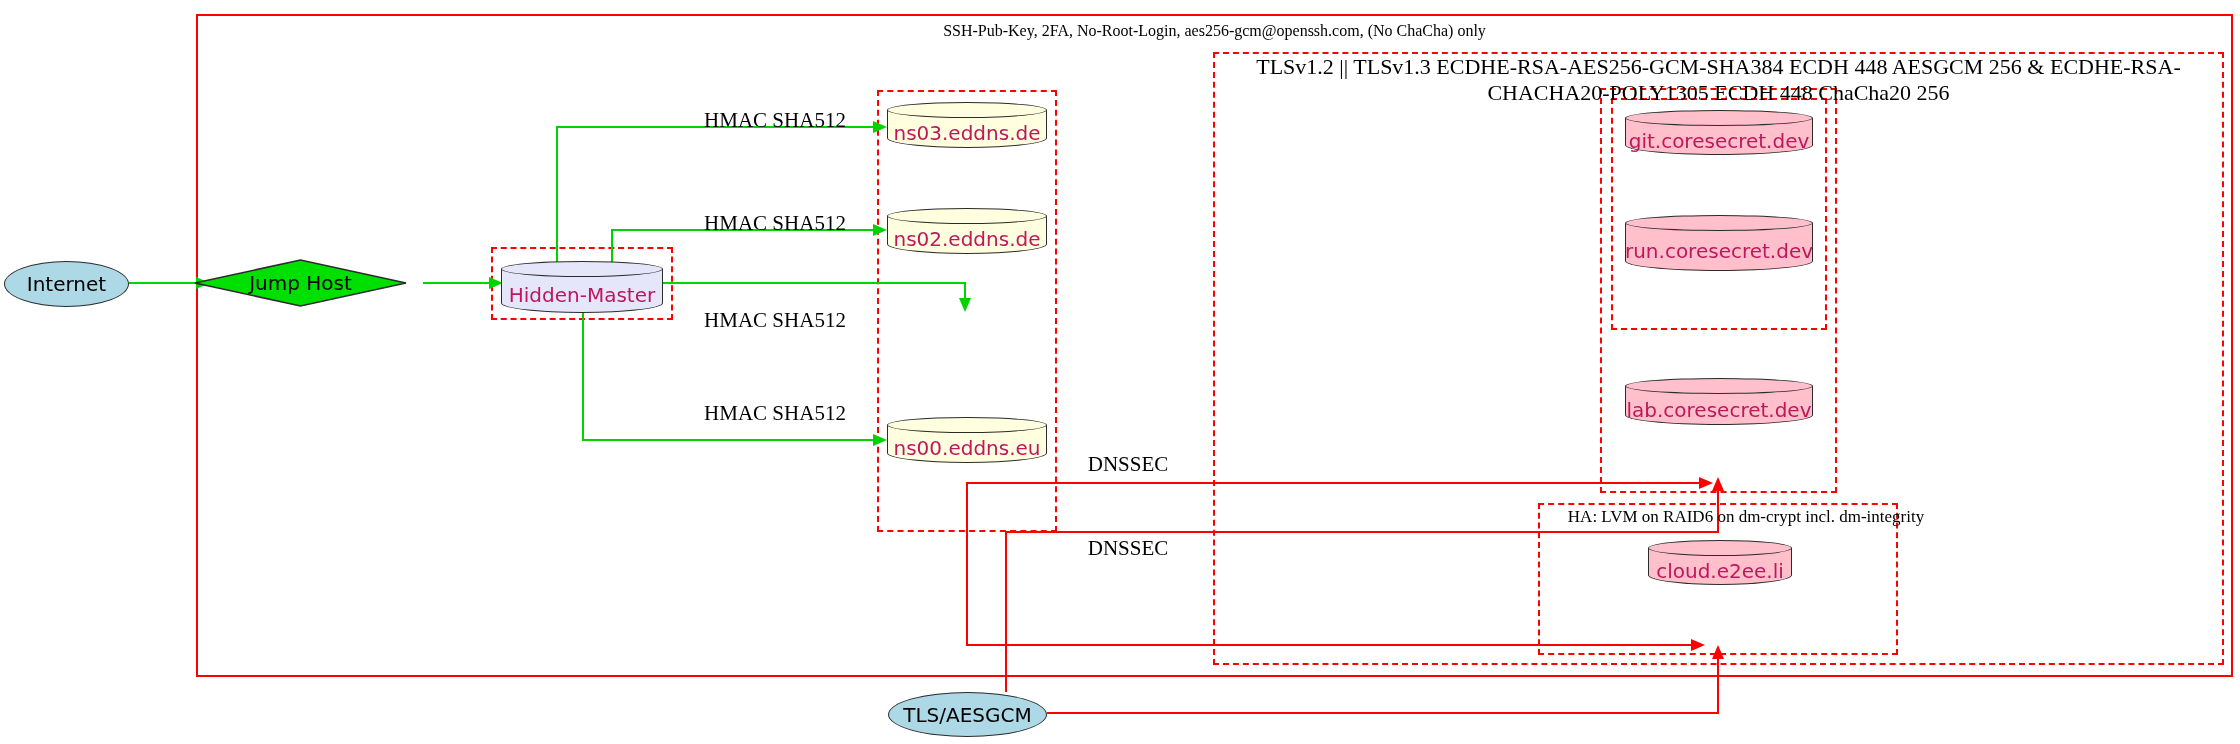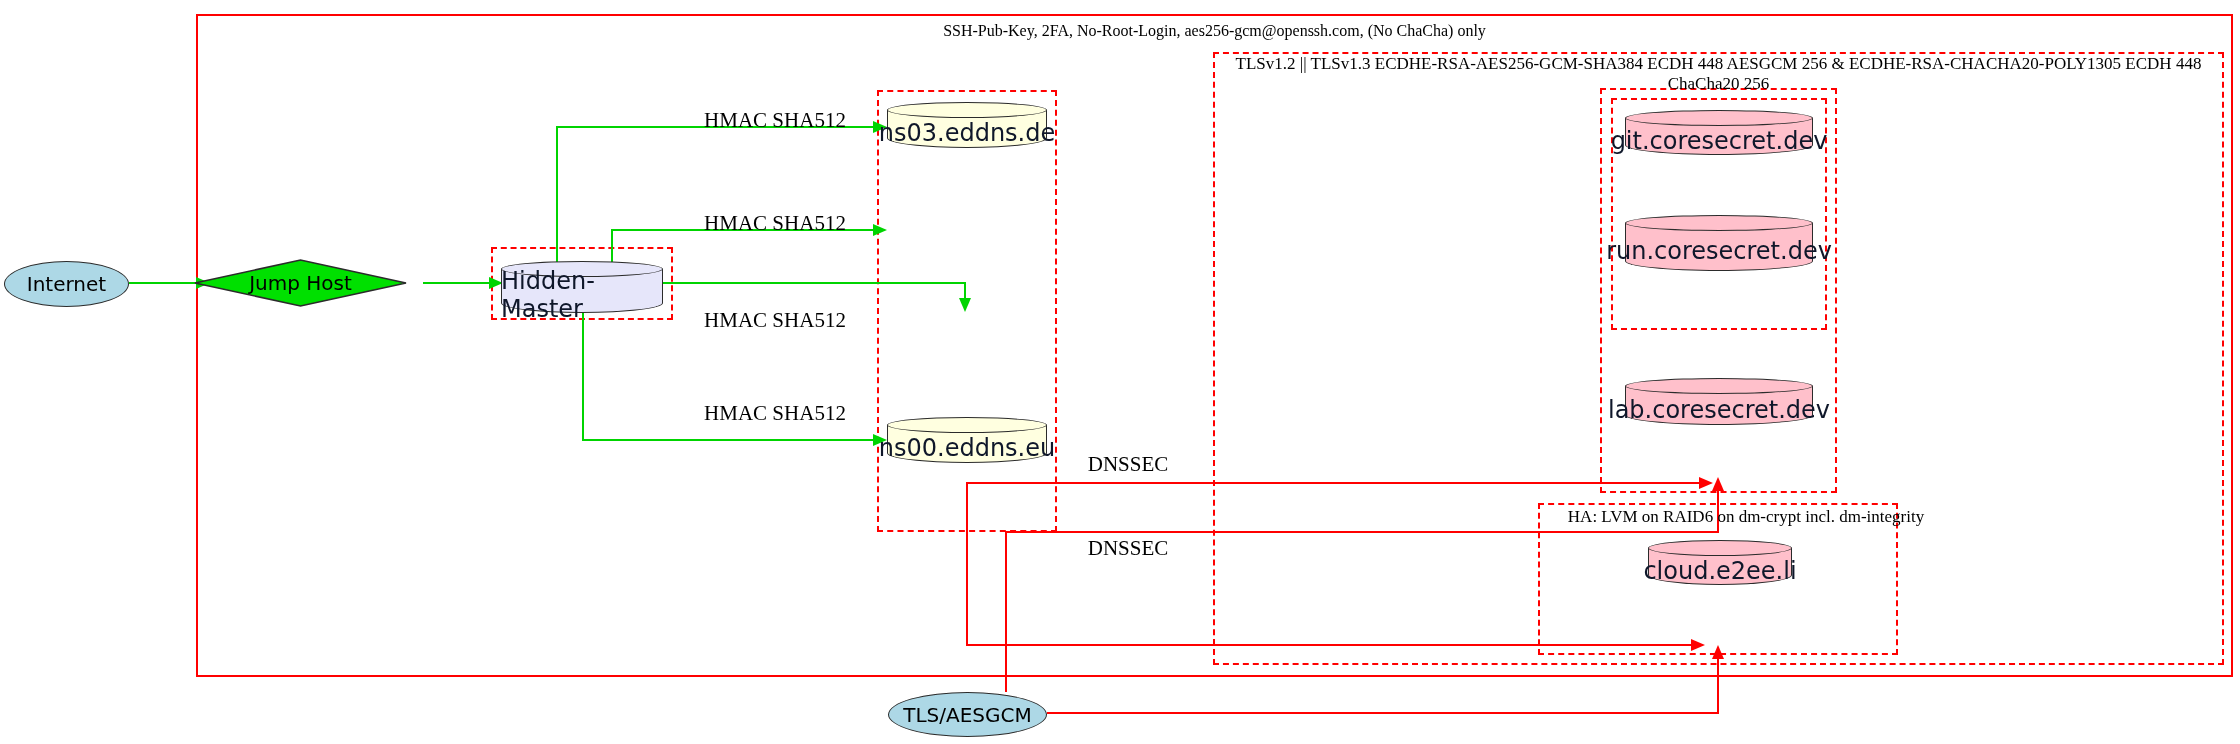--- a/index.html
+++ b/index.html
@@ -38,37 +38,37 @@
   .diamond svg{position:absolute;left:0;top:0;width:100%;height:100%;}
   .diamond .dlabel{position:absolute;left:0;right:0;top:0;bottom:0;display:flex;
                    align-items:center;justify-content:center;font-size:20px;color:#000;}
   .cyl{position:absolute;z-index:20;}
   .cyl-body{position:absolute;left:0;right:0;top:8px;bottom:0;background:var(--fill);
             border:1.6px solid #2b2b2b;border-top:none;
             border-radius:0 0 50% 50% / 0 0 10px 10px;box-sizing:border-box;}
   .cyl-top{position:absolute;left:0;right:0;top:0;height:16px;background:var(--fill);
            border:1.6px solid #2b2b2b;border-radius:50%;box-sizing:border-box;}
   .cyl-label{position:absolute;left:0;right:0;top:16px;bottom:0;display:flex;
-             align-items:center;justify-content:center;font-size:24px;color:#0f172a;z-index:2;}
+             align-items:center;justify-content:center;font-size:20px;color:#be185d;z-index:2;}
 </style>
 </head>
 <body>
 
 <div class="canvas">
 
   <div class="box" style="left:196px;top:14px;width:2037px;height:663px;"></div>
   <div class="box dashed" style="left:1213px;top:52px;width:1011px;height:613px;"></div>
   <div class="box dashed" style="left:877px;top:90px;width:180px;height:442px;"></div>
   <div class="box dashed" style="left:491px;top:247px;width:182px;height:73px;"></div>
   <div class="box dashed" style="left:1600px;top:88px;width:237px;height:405px;"></div>
   <div class="box dashed" style="left:1611px;top:98px;width:216px;height:232px;"></div>
   <div class="box dashed" style="left:1538px;top:503px;width:360px;height:152px;"></div>
 
   <div class="clabel" style="left:196px;top:22px;width:2037px;font-size:16px;">SSH-Pub-Key, 2FA, No-Root-Login, aes256-gcm@openssh.com, (No ChaCha) only</div>
-  <div class="clabel" style="left:1213px;top:54px;width:1011px;font-size:17px;">TLSv1.2 || TLSv1.3 ECDHE-RSA-AES256-GCM-SHA384 ECDH 448 AESGCM 256 &amp; ECDHE-RSA-CHACHA20-POLY1305 ECDH 448 ChaCha20 256</div>
+  <div class="clabel" style="left:1213px;top:54px;width:1011px;font-size:22px;">TLSv1.2 || TLSv1.3 ECDHE-RSA-AES256-GCM-SHA384 ECDH 448 AESGCM 256 &amp; ECDHE-RSA-CHACHA20-POLY1305 ECDH 448 ChaCha20 256</div>
   <div class="clabel" style="left:1538px;top:507px;width:360px;font-size:17px;margin-left:28px;">HA: LVM on RAID6 on dm-crypt incl. dm-integrity</div>
 
   <div class="seg h green" style="left:129px;top:282px;width:68px;"></div>
   <div class="ar" style="left:196px;top:277px;"></div>
 
   <div class="seg h green" style="left:423px;top:282px;width:66px;"></div>
   <div class="ar" style="left:489px;top:277px;"></div>
 
   <div class="seg v green" style="left:556px;top:126px;height:136px;"></div>
   <div class="seg h green" style="left:556px;top:126px;width:317px;"></div>
@@ -124,20 +124,25 @@
     <div class="cyl-top"></div>
     <div class="cyl-label">Hidden-Master</div>
   </div>
 
   <div class="cyl" style="left:887px;top:102px;width:160px;height:46px;--fill:#ffffe0;">
     <div class="cyl-body"></div>
     <div class="cyl-top"></div>
     <div class="cyl-label">ns03.eddns.de</div>
   </div>
 
+  <div class="cyl" style="left:887px;top:208px;width:160px;height:46px;--fill:#ffffe0;">
+    <div class="cyl-body"></div>
+    <div class="cyl-top"></div>
+    <div class="cyl-label">ns02.eddns.de</div>
+  </div>
 
 
   <div class="cyl" style="left:887px;top:417px;width:160px;height:46px;text-align:center;--fill:#ffffe0;">
     <div class="cyl-body"></div>
     <div class="cyl-top"></div>
     <div class="cyl-label">ns00.eddns.eu</div>
   </div>
 
   <div class="cyl" style="left:1625px;top:110px;width:188px;height:45px;--fill:#ffc0cb;">
     <div class="cyl-body"></div>

